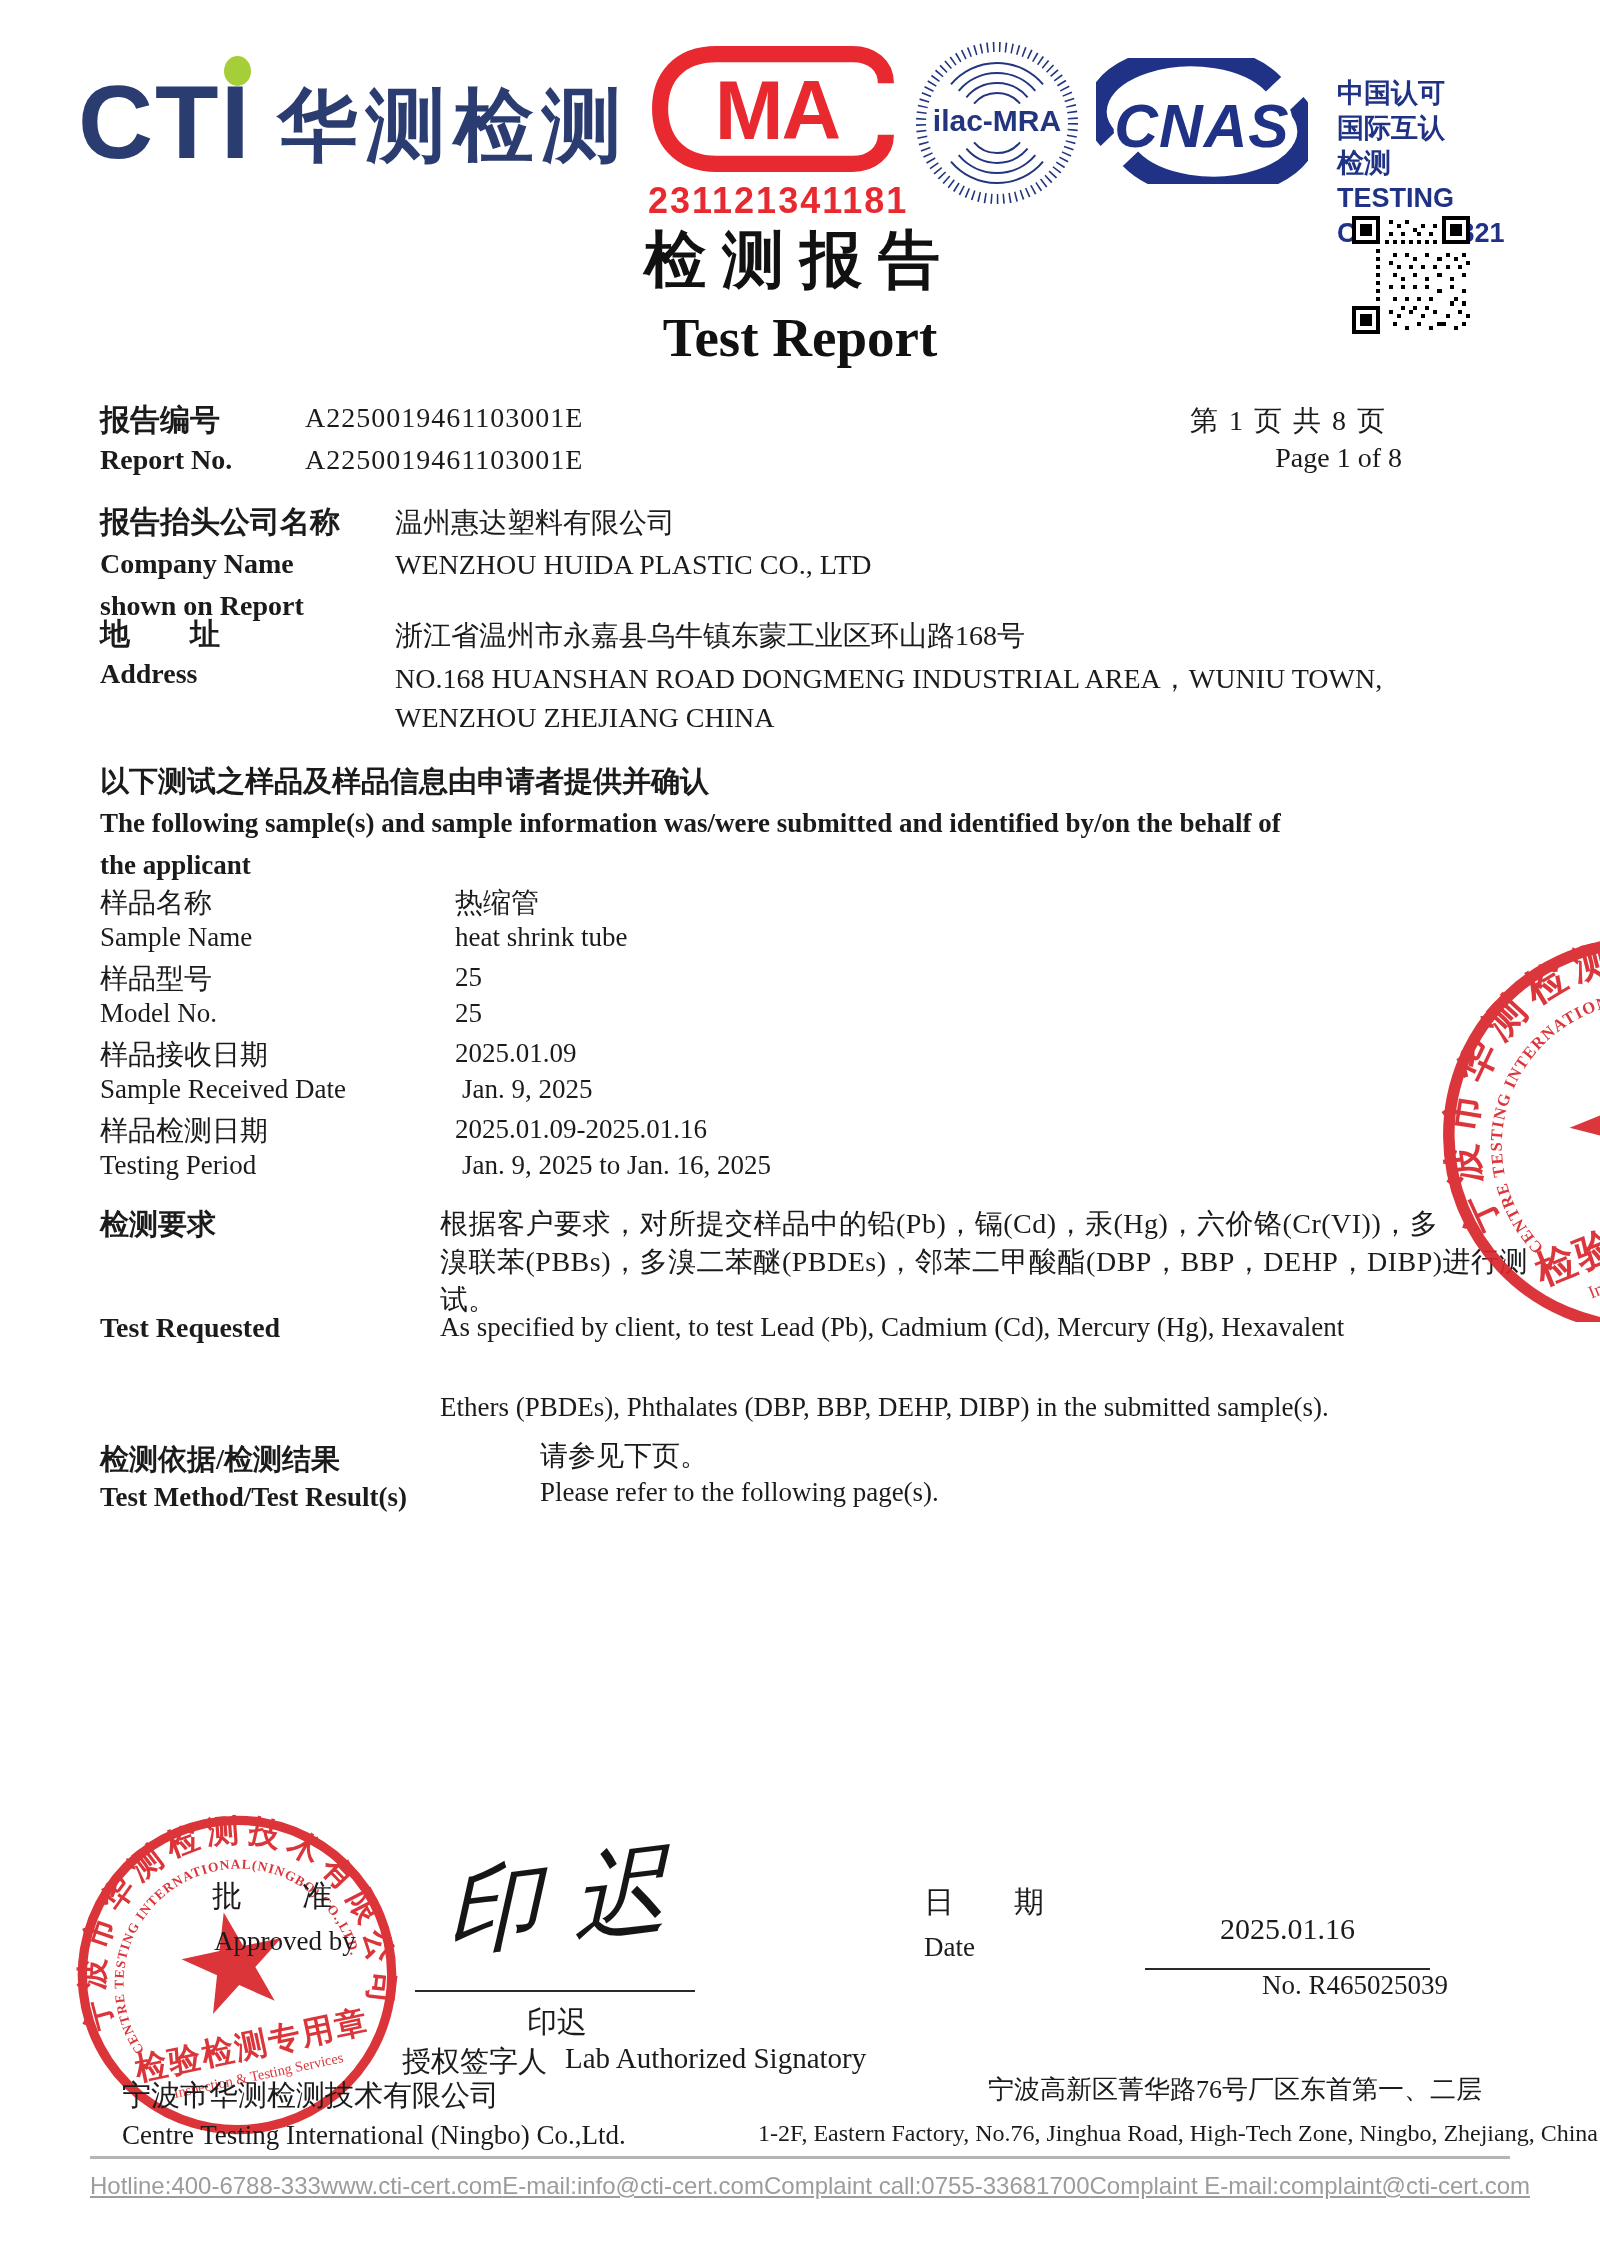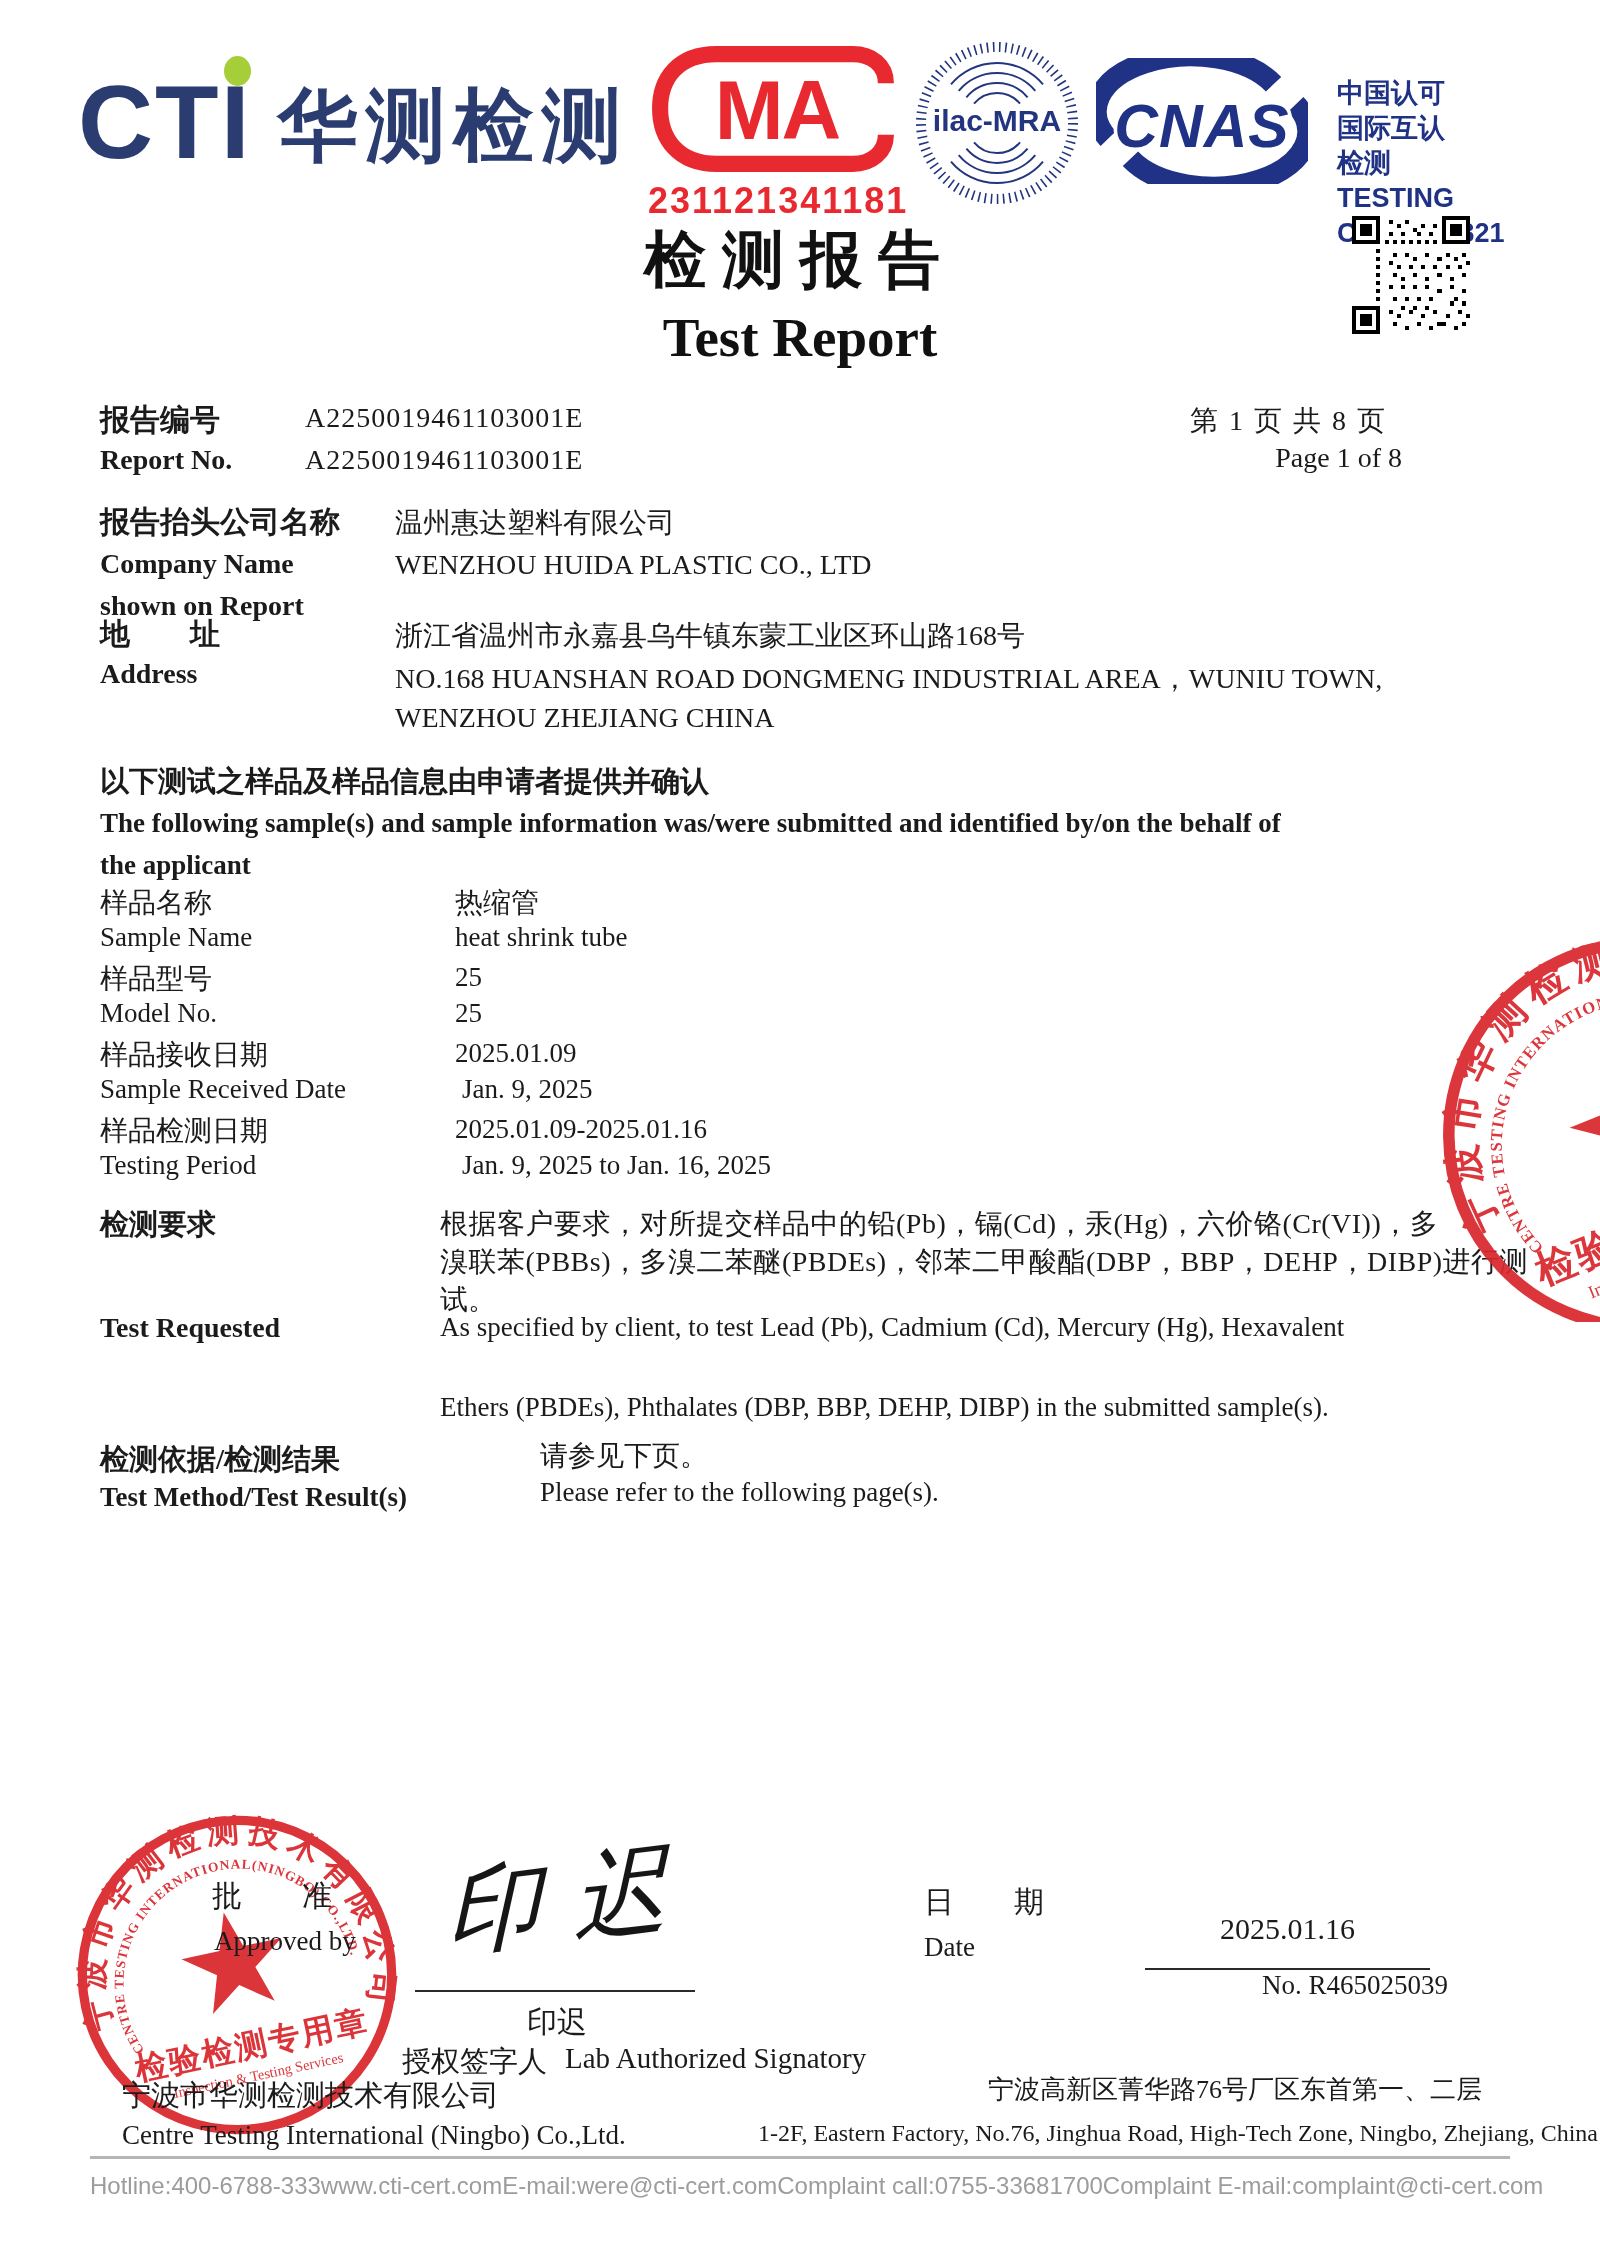--- a/index.html
+++ b/index.html
@@ -24,21 +24,21 @@
   .title-cn{width:100%;text-align:center;font-size:62px;font-weight:700;letter-spacing:16px;color:#111;}
   .title-en{width:100%;text-align:center;font-size:55px;font-weight:700;color:#111;}
 
   .lab-cn{font-size:30px;font-weight:bold;}
   .lab-en{font-size:28px;font-weight:bold;}
   .val{font-size:28px;}
   .val-sm{font-size:27px;}
   .row-cn{font-size:28px;}
 
   .footer-bar{display:flex;justify-content:space-between;align-items:center;}
-  .footer-item{font-family:"Liberation Sans","DejaVu Sans",sans-serif;font-size:24px;color:#9c9c9c;white-space:nowrap;}
+  .footer-item{font-family:"Liberation Sans","DejaVu Sans",sans-serif;font-size:24px;color:#9c9c9c;white-space:nowrap;text-decoration:underline;}
   .rule{background:#b5b5b5;}
 
   .sig{font-size:95px;letter-spacing:34px;color:#161616;transform:rotate(-7deg) skewX(-6deg);
        font-style:italic;line-height:1;}
   .sigline{background:#2a2a2a;height:2px;}
 
   .stamp-clip{overflow:hidden;}
 </style>
 </head>
 <body>
@@ -236,18 +236,18 @@
   <div class="abs sigline" style="left:1145px;top:1968px;width:285px;"></div>
 
   <div class="abs val-sm" style="left:1262px;top:1970px;">No.  R465025039</div>
   <div class="abs row-cn nowrap" style="left:988px;top:2072px;font-size:26px;">宁波高新区菁华路76号厂区东首第一、二层</div>
   <div class="abs nowrap" style="left:758px;top:2120px;font-size:24px;">1-2F, Eastern Factory, No.76, Jinghua Road, High-Tech Zone, Ningbo, Zhejiang, China</div>
 
   <div class="abs rule" style="left:90px;top:2156px;width:1420px;height:3px;"></div>
   <div class="abs footer-bar" style="left:90px;top:2172px;width:1404px;">
     <span class="footer-item">Hotline:400-6788-333</span>
     <span class="footer-item">www.cti-cert.com</span>
-    <span class="footer-item">E-mail:were@cti-cert.com</span>
+    <span class="footer-item">E-mail:info@cti-cert.com</span>
     <span class="footer-item">Complaint call:0755-33681700</span>
     <span class="footer-item">Complaint E-mail:complaint@cti-cert.com</span>
   </div>
 
 </div>
 
 </body></html>

